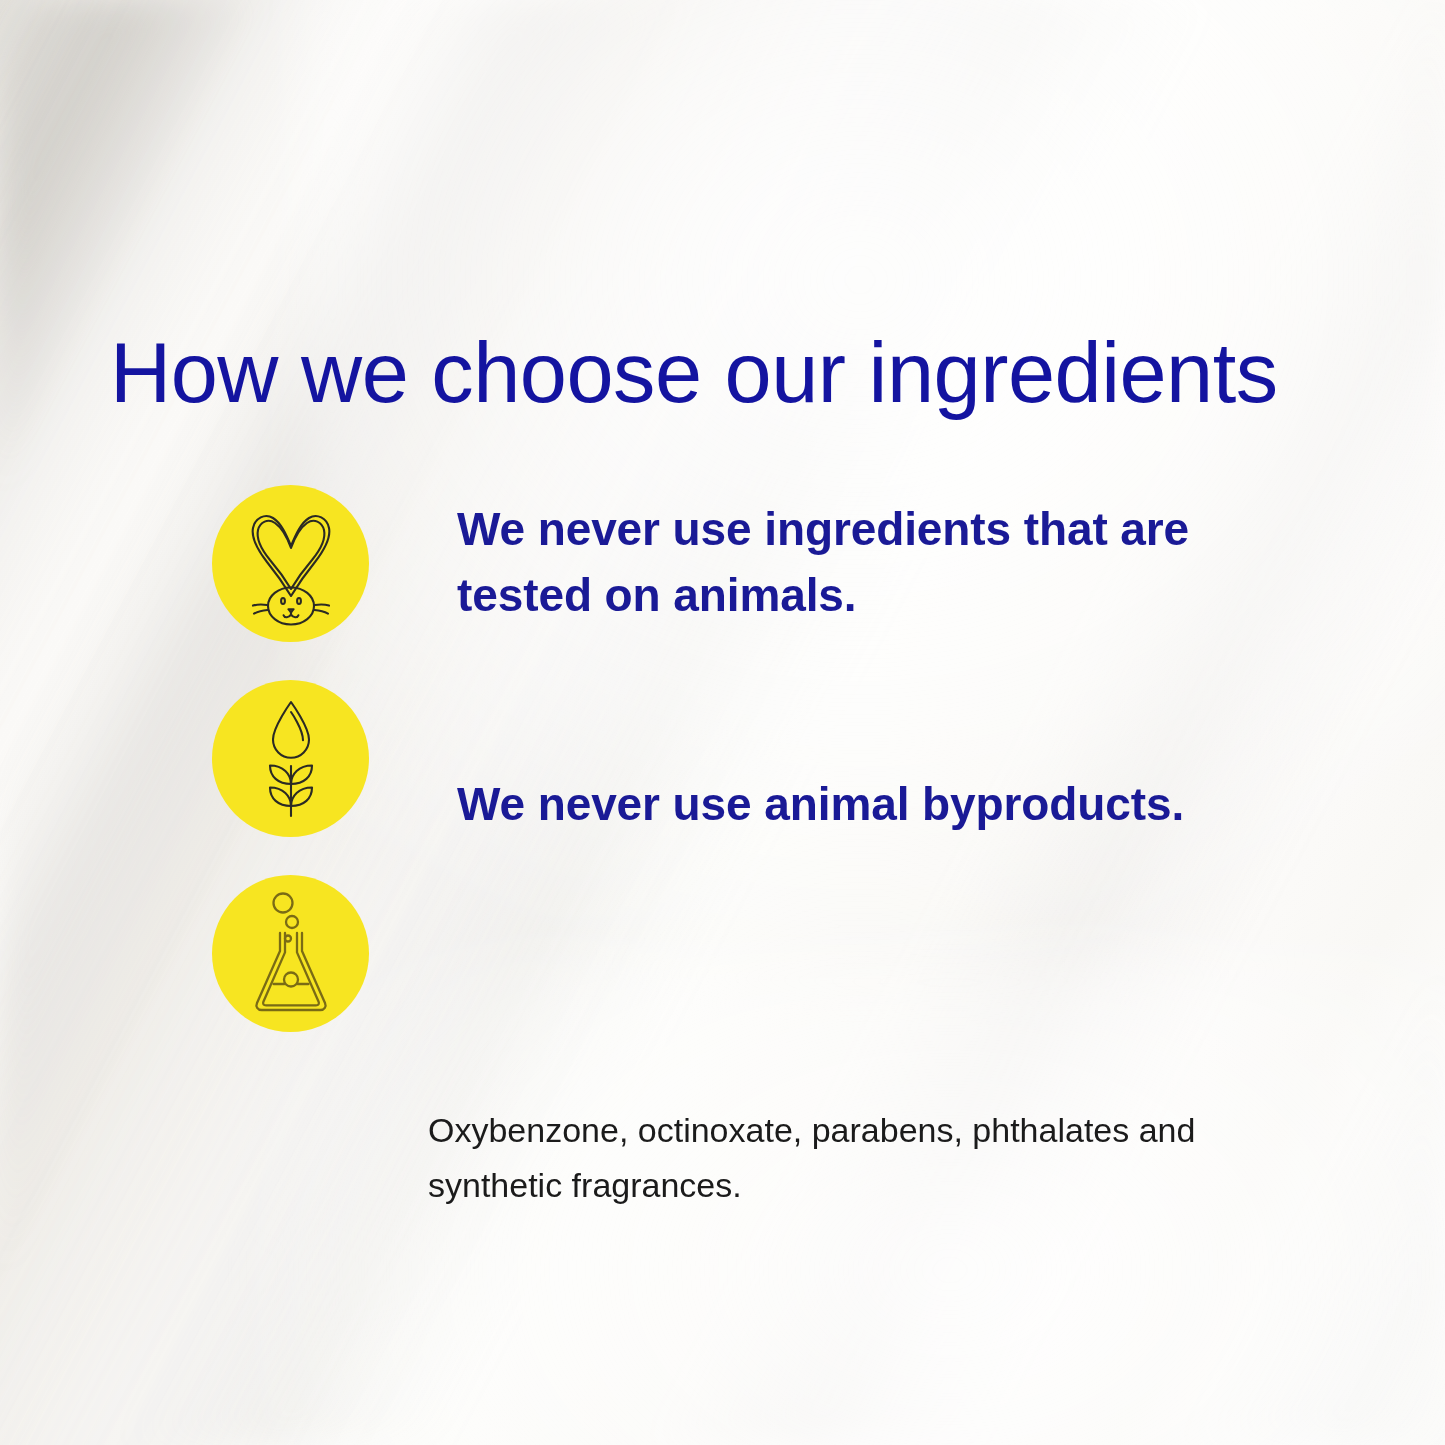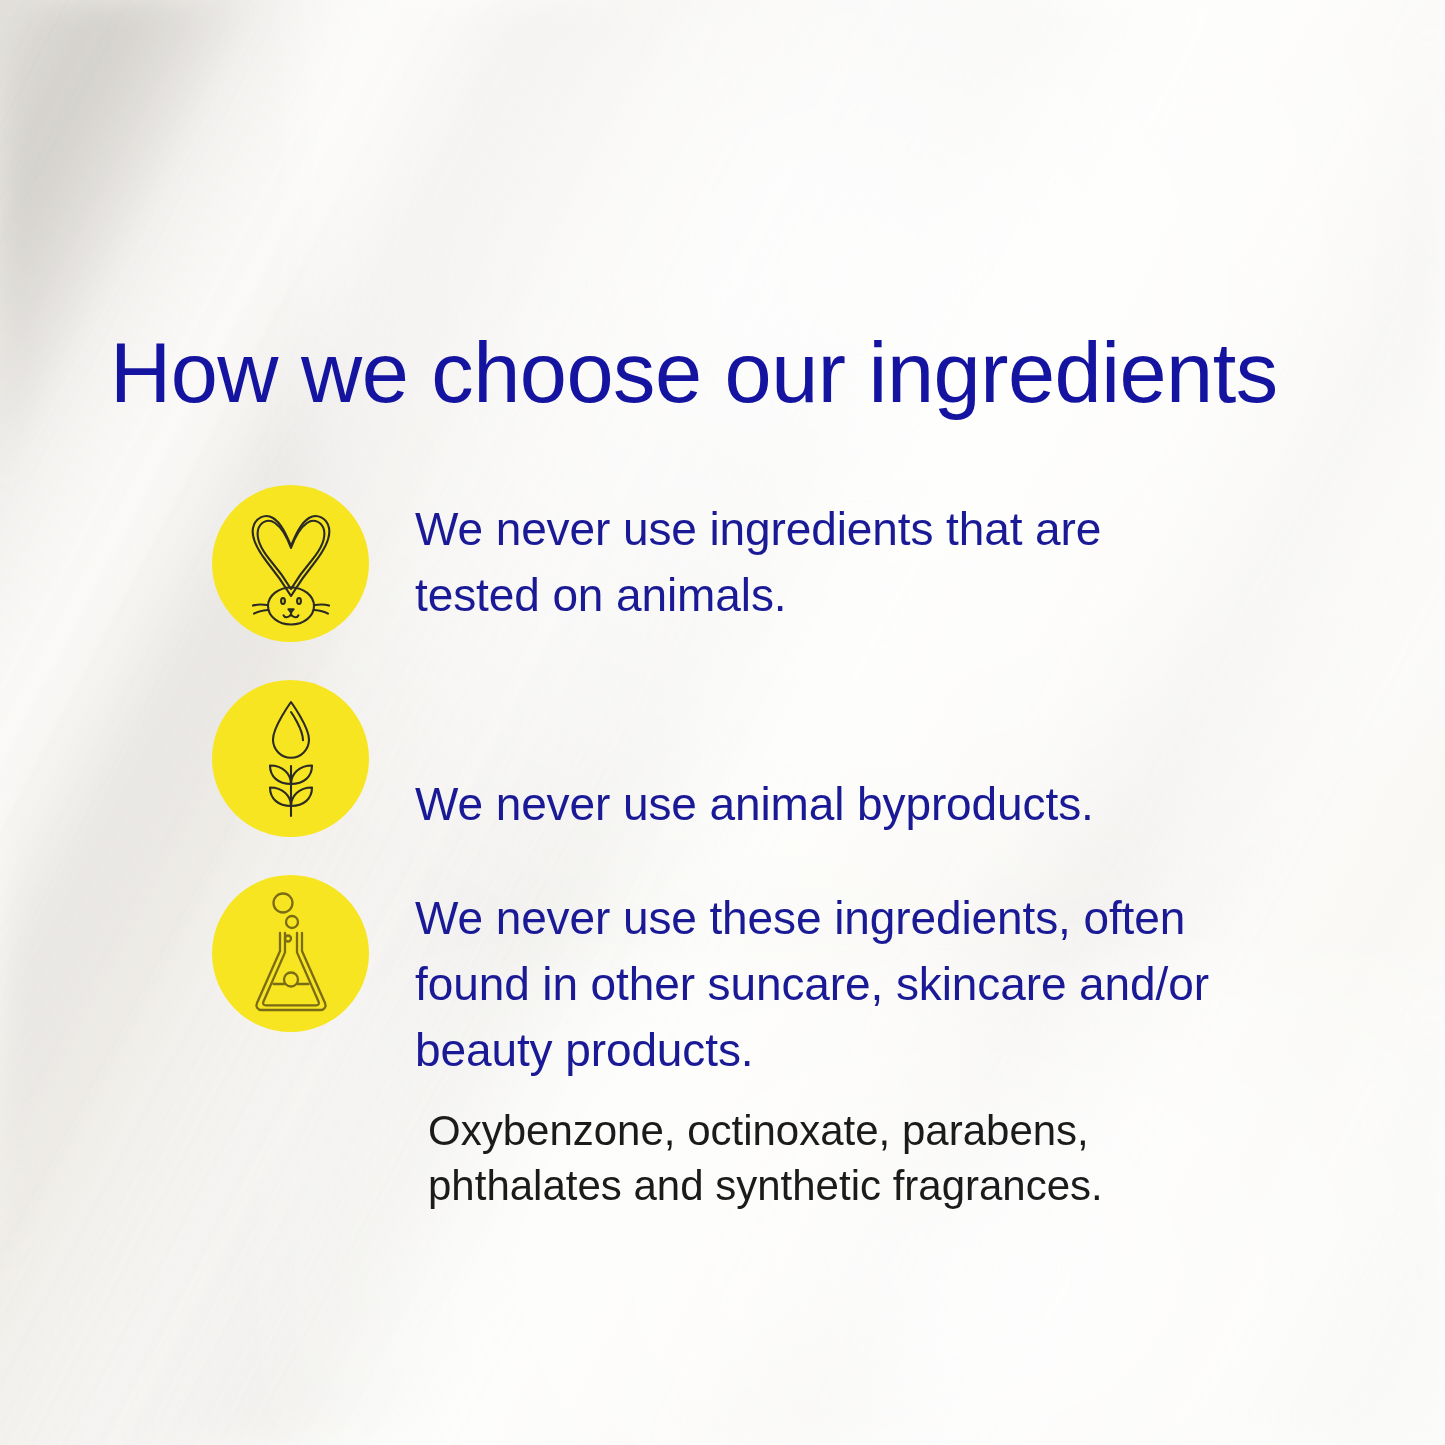--- a/index.html
+++ b/index.html
@@ -195,39 +195,39 @@
     background: #f7e521;
     flex: 0 0 auto;
     display: flex;
     align-items: center;
     justify-content: center;
   }
 
   .badge svg { display: block; }
 
   .claim-text {
-    margin-left: 46px;
+    margin-left: 88px;
     color: #1a1a96;
     font-size: 46px;
     line-height: 66px;
-    font-weight: 400;
+    font-weight: 700;
     letter-spacing: -0.1px;
   }
 
   .claim-1 .claim-text { padding-top: 11px; width: 760px; }
   .claim-2 .claim-text { padding-top: 45px; width: 760px; }
   .claim-3 .claim-text { padding-top: 10px; width: 880px; }
 
   .fineprint {
     position: absolute;
     left: 428px;
     top: 1103px;
     width: 800px;
     color: #1b1b1b;
-    font-size: 42px;
+    font-size: 34px;
     line-height: 55px;
     font-weight: 400;
     letter-spacing: 0px;
   }
 </style>
 </head>
 <body>
 
 <div id="page">
 
@@ -311,21 +311,20 @@
 
             <path d="M38 42 L38 61.4 L16.4 110.8 C15.5 112.9 16.6 114.4 19 114.4 L69 114.4
                      C71.4 114.4 72.5 112.9 71.6 110.8 L50 61.4 L50 42"></path>
 
             <path d="M26.5 93 L37.5 93"></path>
             <path d="M50.5 93 L61.5 93"></path>
 
             <circle cx="44" cy="88.5" r="7"></circle>
           </svg>
         </div>
-        <div class="claim-text">We never use these ingredients, often found in other suncare, skincare and/or beauty products.</div>
       </div>
 
     </div>
 
     <div class="fineprint">Oxybenzone, octinoxate, parabens, phthalates and synthetic fragrances.</div>
 
   </div>
 </div>
 
 </body></html>

